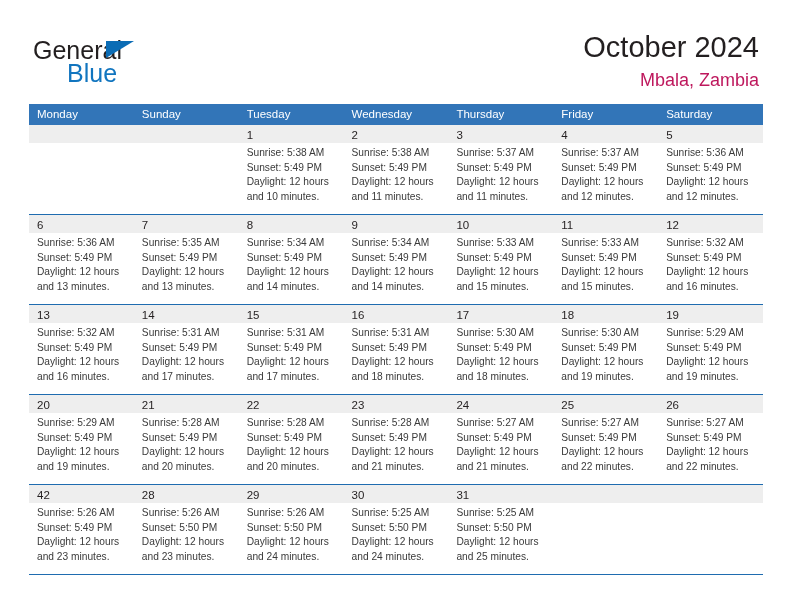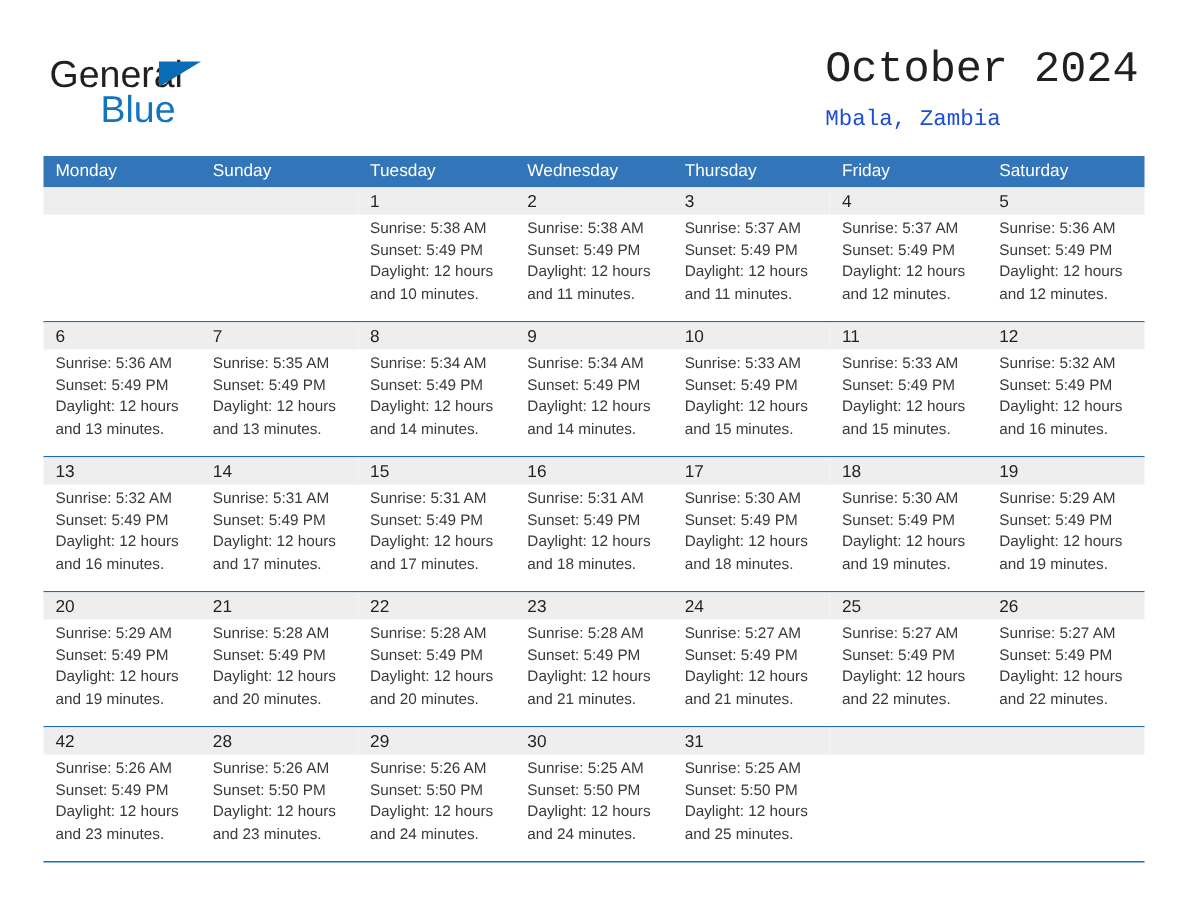--- a/index.html
+++ b/index.html
@@ -61,32 +61,31 @@
     top: 23px;
     font-size: 25px;
     color: #1175bf;
     line-height: 28px;
     font-family: "Liberation Sans", sans-serif;
   }
   .title-block {
     position: absolute;
     right: 33px;
     top: 30px;
-    text-align: left;
-    font-family: Liberation Mono, monospace;
+    text-align: right;
   }
   .cal-title {
     font-size: 29px;
     color: #231f20;
     line-height: 34px;
     white-space: nowrap;
   }
   .cal-subtitle {
-    font-size: 15px;
-    color: #1d4ed8;
+    font-size: 18px;
+    color: #be185d;
     line-height: 22px;
     margin-top: 5px;
     white-space: nowrap;
   }
 
   
   .calendar {
     position: absolute;
     left: 29px;
     top: 104px;

